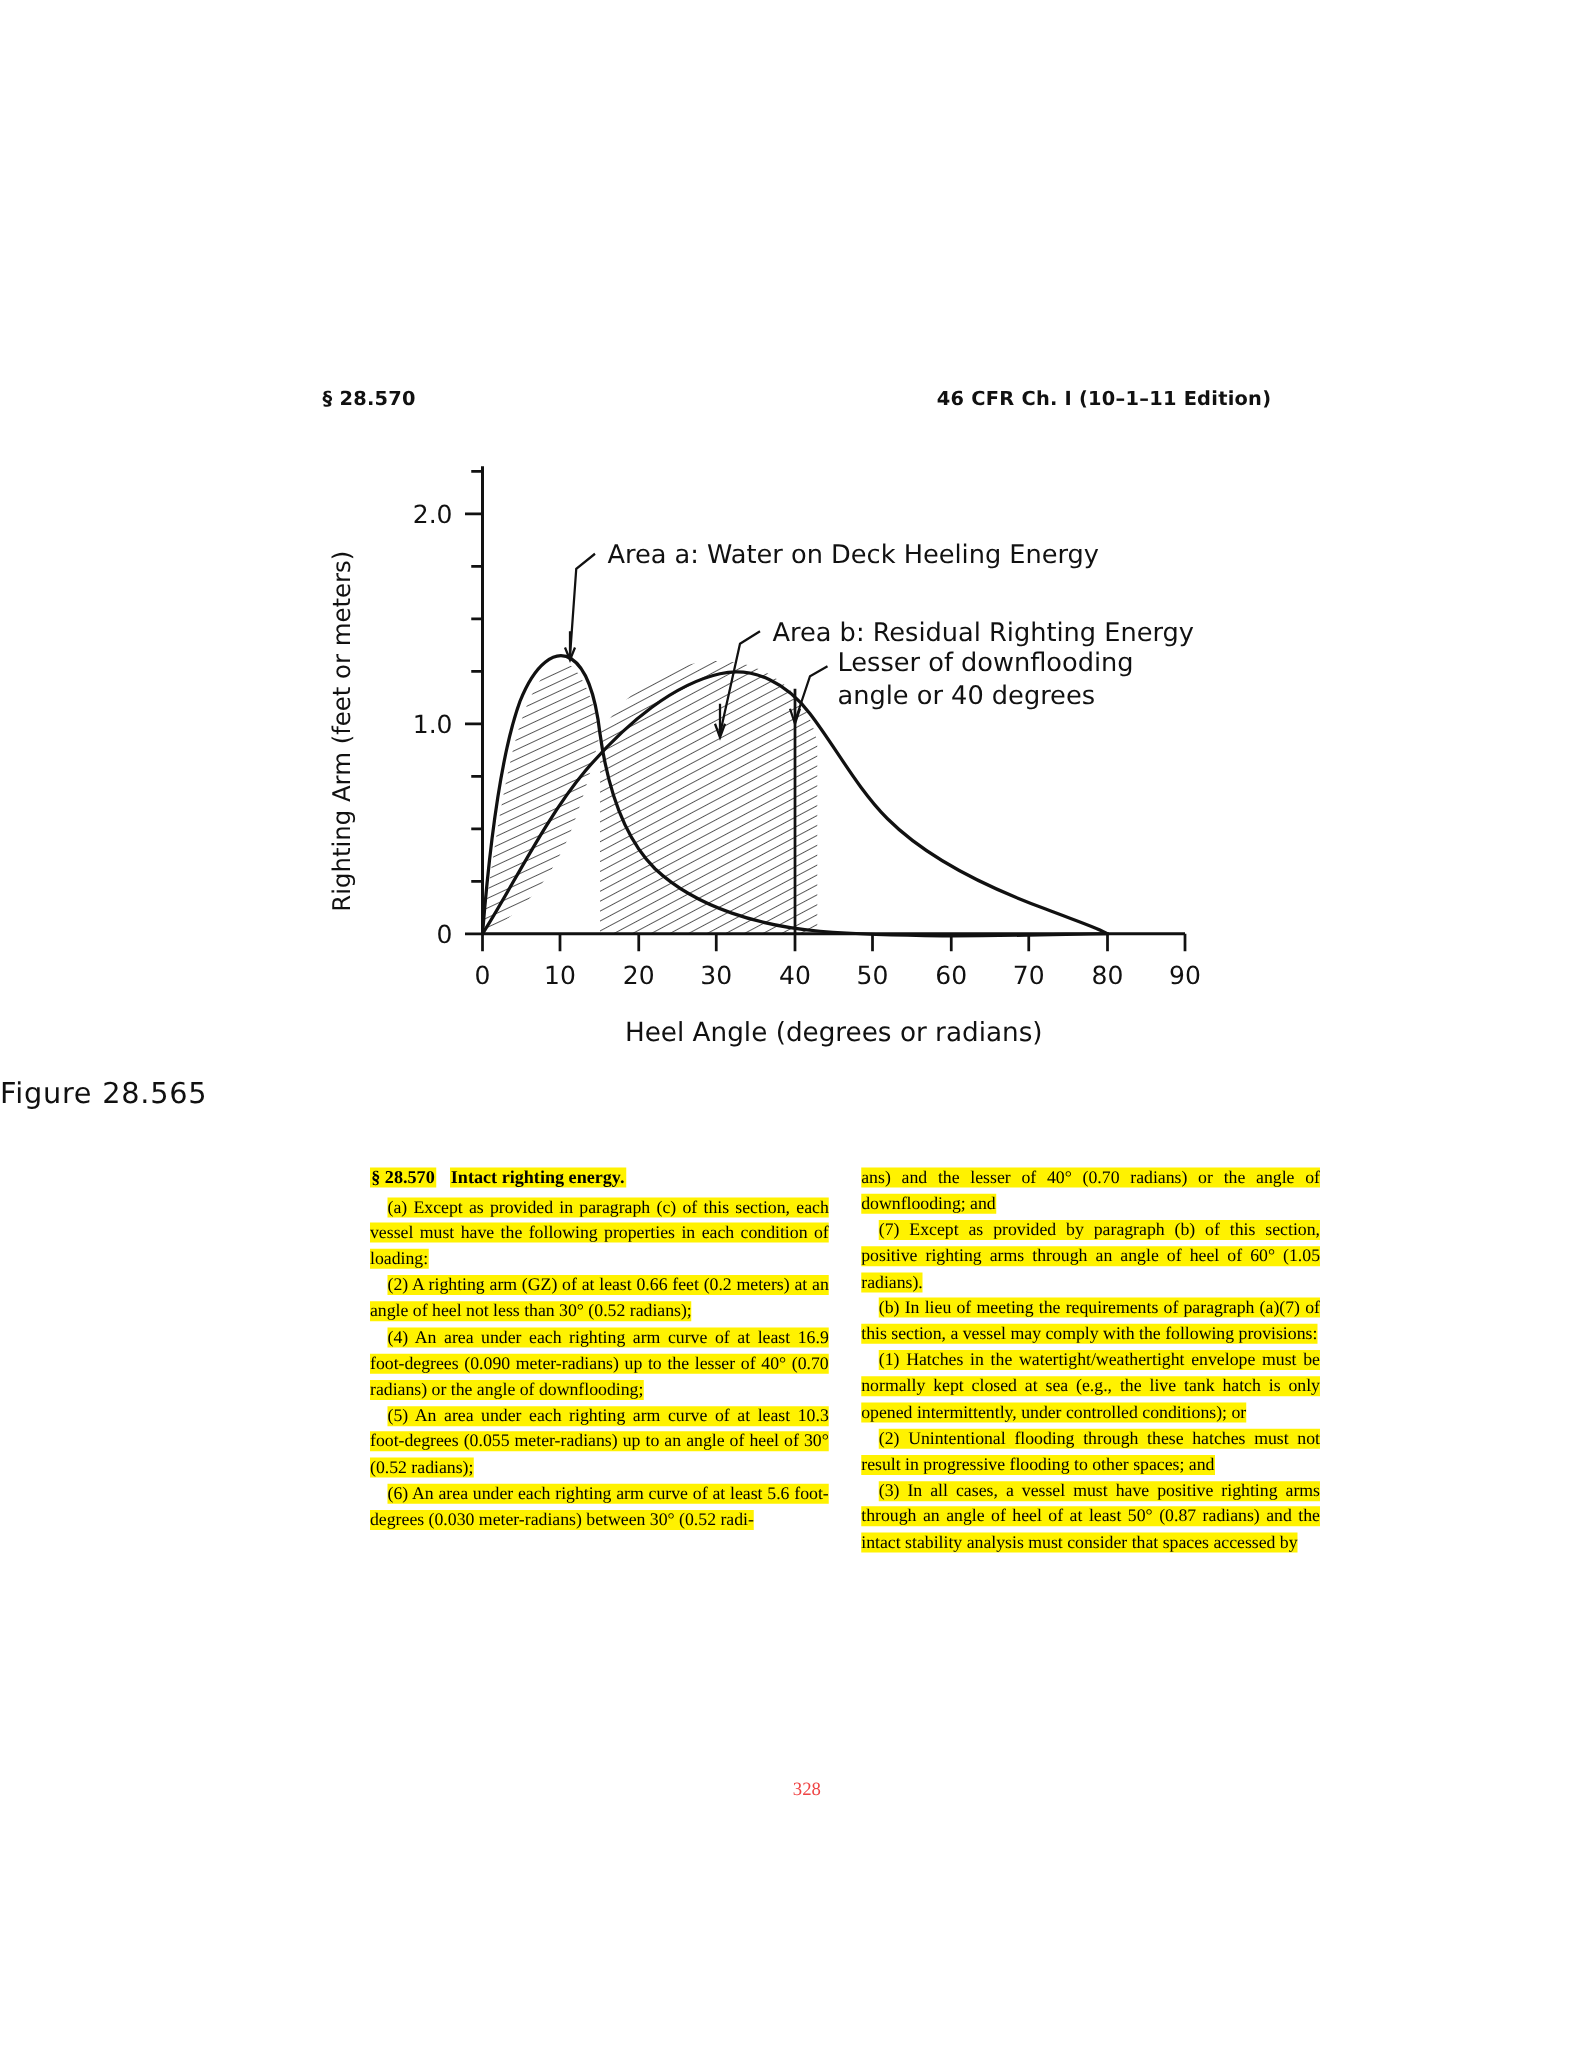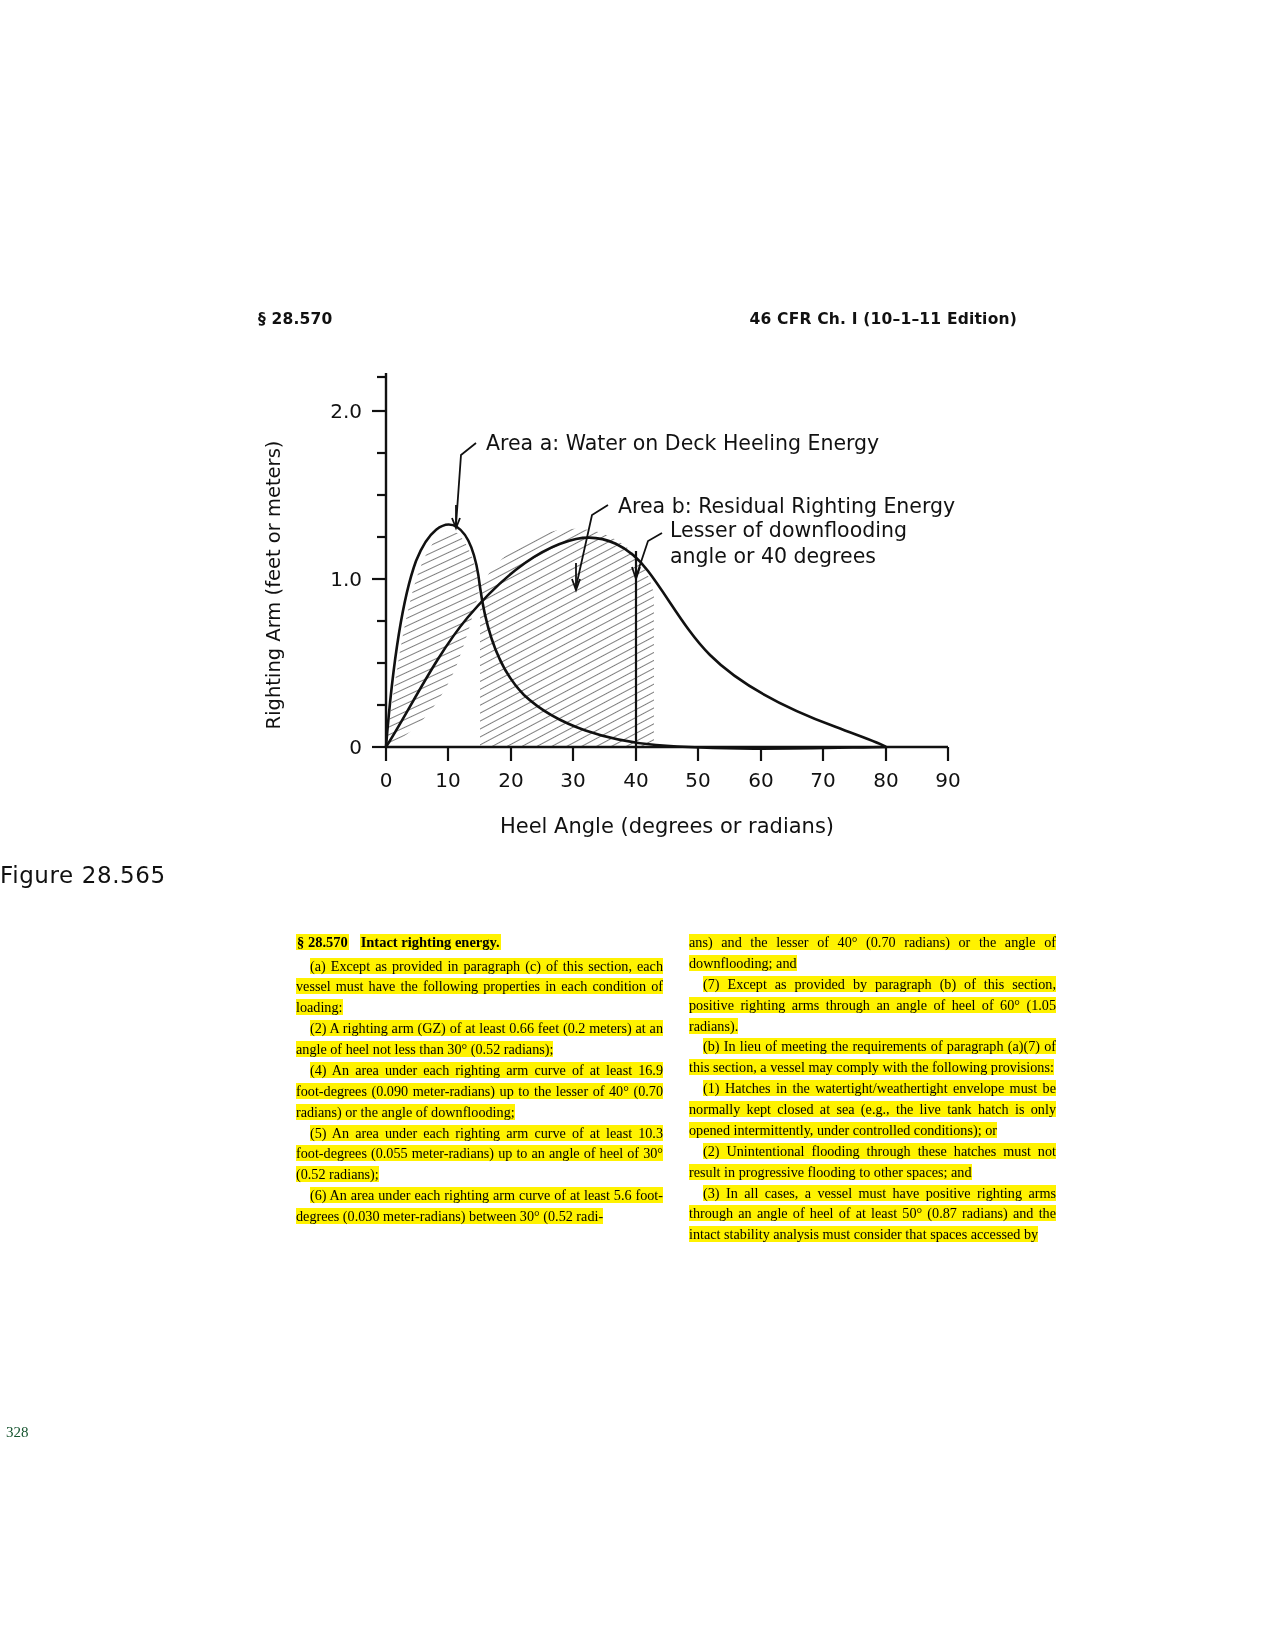--- a/index.html
+++ b/index.html
@@ -53,23 +53,23 @@
     text-indent:0;
     word-spacing:0px;
   }
   p.t.indent{text-indent:14px;}
   .hl{background:#fff200;box-decoration-break:clone;-webkit-box-decoration-break:clone;}
   .just{
     text-align:justify;
     text-align-last:left;
   }
   .pageno{
-    position:absolute;left:6px;right:0;top:1424px;
-    text-align:left;font-family:"Liberation Serif",serif;
-    font-size:15px;color:#14532d;
+    position:absolute;left:16px;right:0;top:1424px;
+    text-align:center;font-family:"Liberation Serif",serif;
+    font-size:15px;color:#ef4444;
   }
 </style>
 </head>
 <body>
 
 <div class="page">
 
   <div class="runhead">
     <span class="sec">§ 28.570</span>
     <span class="edition">46 CFR Ch. I (10–1–11 Edition)</span>

